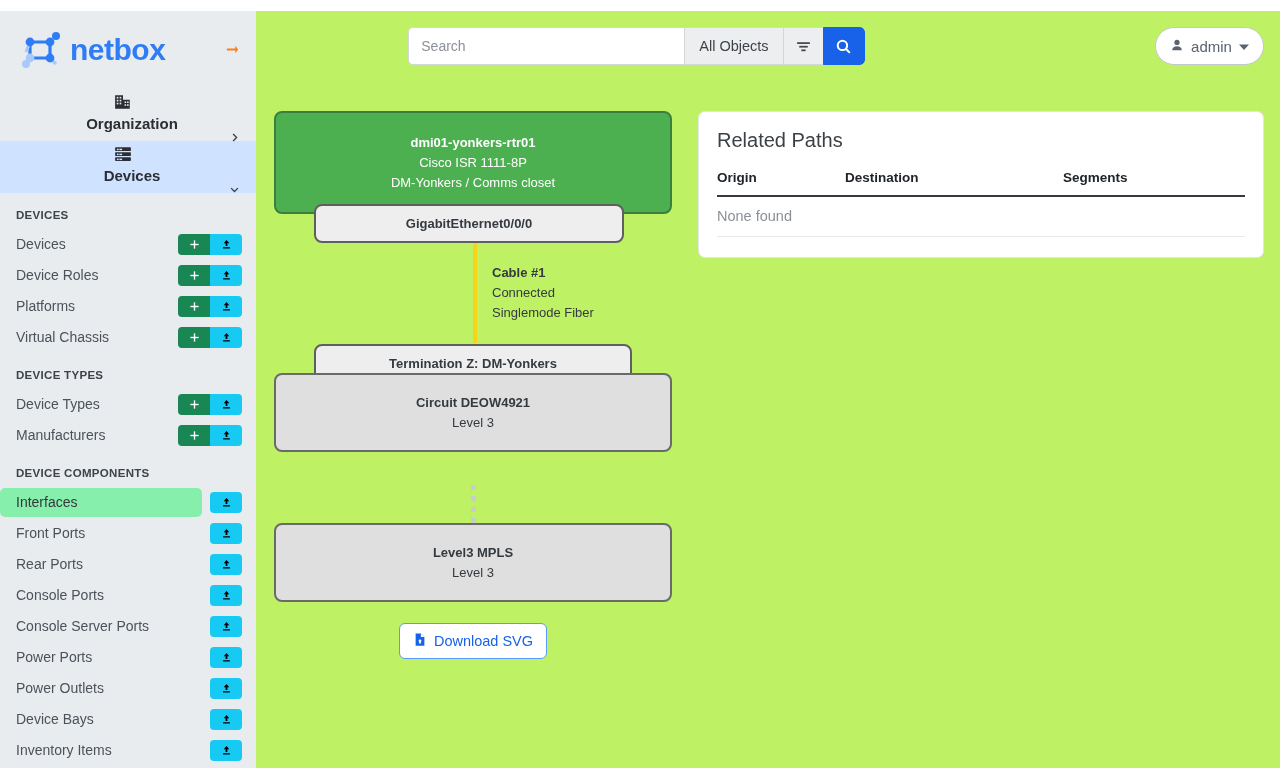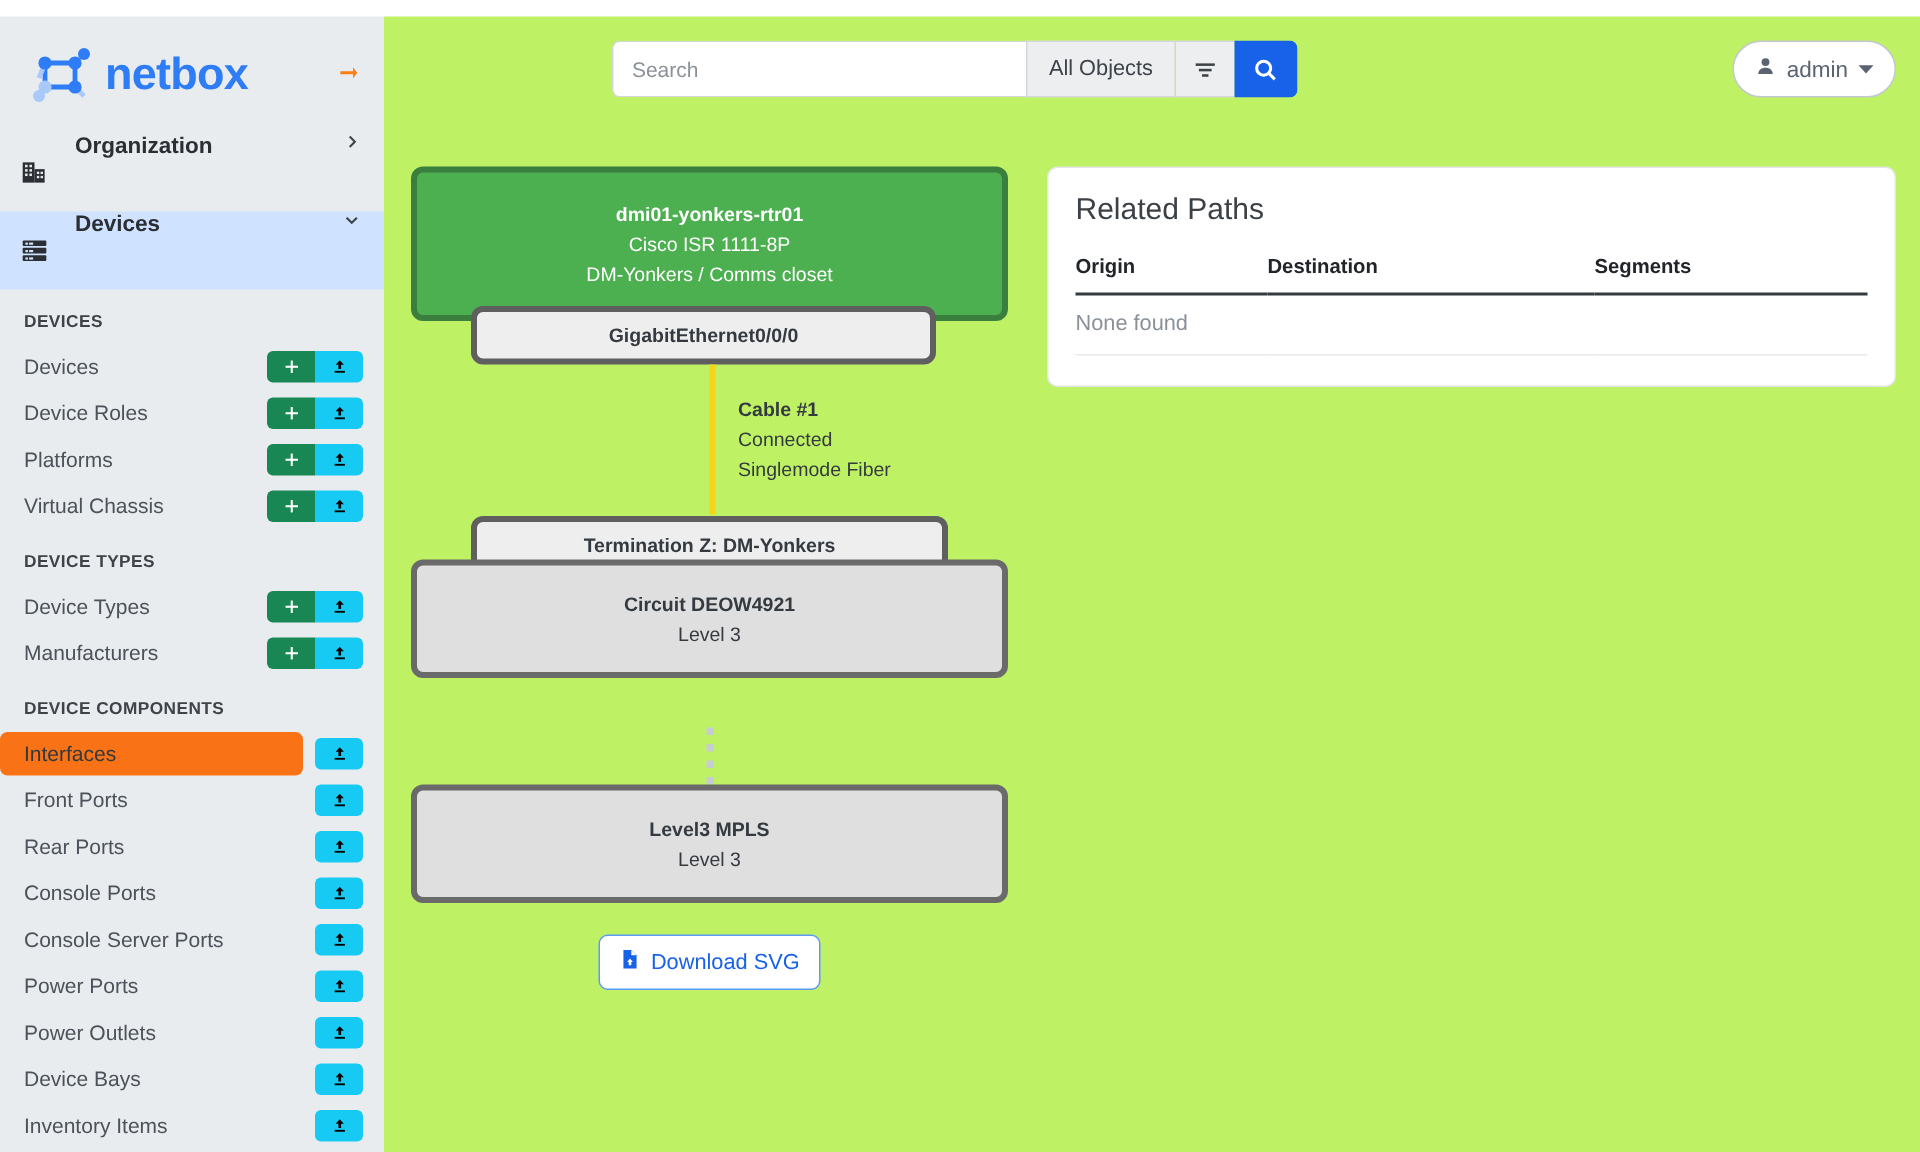--- a/index.html
+++ b/index.html
@@ -27,23 +27,24 @@
   .brand-logo { display: flex; align-items: center; gap: 2px; }
   .brand-mark { width: 48px; height: 44px; flex: 0 0 48px; }
   .brand-word {
     font-size: 30px; font-weight: 700; color: #2f7df6;
     letter-spacing: -0.5px; line-height: 1;
     margin-left: 2px;
   }
   .pin-icon { margin-left: auto; color: #fd7e14; font-size: 15px; line-height: 1; }
 
   .nav-group {
-    display: flex; 
+    display: flex; align-items: center;
     height: 52px; padding: 0 16px 0 14px;
     cursor: pointer;
+    flex-direction: column;
   }
   .nav-group.active { background: #cfe2ff; }
   .nav-group .g-icon { width: 26px; flex: 0 0 26px; display: flex; align-items: center; }
   .nav-group .g-label {
     font-size: 15px; font-weight: 700; color: #2b2f33;
     margin-left: 10px;
   }
   .nav-group .g-caret { margin-left: auto; color: #3d4348; font-size: 12px; line-height: 1; }
 
   .sec-title {
@@ -60,21 +61,21 @@
   .nav-link {
     flex: 1 1 auto;
     font-size: 14px; color: #4b5259;
     padding: 4px 0 4px 16px;
     margin-right: 8px;
     border-radius: 5px;
     line-height: 21px;
     cursor: pointer;
     white-space: nowrap;
   }
-  .nav-link.sel { background: #f97316; color: #33383d; }
+  .nav-link.sel { background: #86efac; color: #33383d; }
   .btn-pair { display: flex; flex: 0 0 auto; }
   .mini-btn {
     width: 32px; height: 21px;
     display: flex; align-items: center; justify-content: center;
     color: #fff; cursor: pointer;
   }
   .mini-add { background: #198754; border-radius: 4px 0 0 4px; }
   .mini-up  { background: #17caf3; border-radius: 0 4px 4px 0; }
   .mini-up.solo { border-radius: 4px; width: 32px; }
   .mini-btn svg { display: block; }
@@ -140,21 +141,21 @@
   }
 
   .content { display: flex; padding: 30px 16px 0 18px; gap: 26px; align-items: flex-start; }
 
   
   .trace { width: 398px; flex: 0 0 398px; position: relative; }
   .trace-svgarea { position: relative; width: 398px; height: 500px; }
 
   .node {
     position: absolute;
-    border: 4px solid #0369a1;
+    border: 2px solid #0369a1;
     border-radius: 8px;
     display: flex; flex-direction: column; align-items: center; justify-content: center;
     text-align: center;
   }
   .node.device { background: #4caf50; border-color: #3b7f3e; color: #fff; }
   .node.term   { background: #eeeeee; border-color: #5f5f5f; color: #343a40; }
   .node.circuit{ background: #dfdfdf; border-color: #6a6a6a; color: #343a40; }
   .node-t1 { font-size: 13px; font-weight: 700; line-height: 20px; }
   .node-t2 { font-size: 13px; font-weight: 400; line-height: 20px; }
   .node-t3 { font-size: 13px; font-weight: 400; line-height: 20px; }

